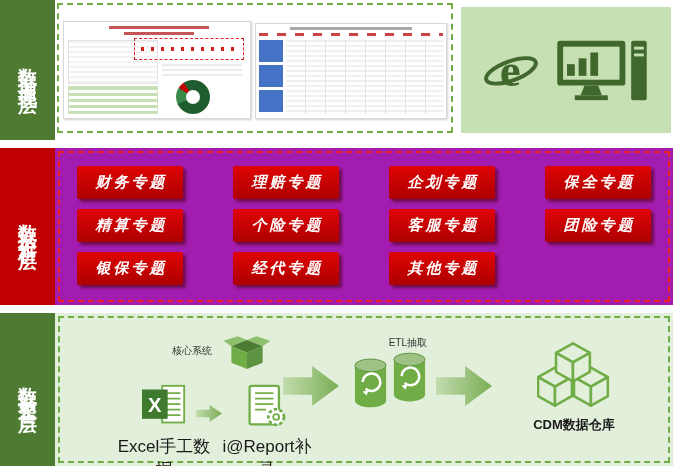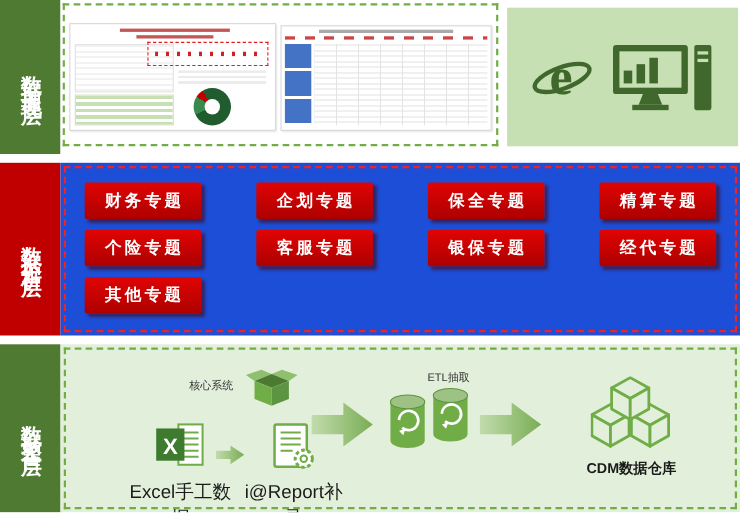--- a/index.html
+++ b/index.html
@@ -10,21 +10,21 @@
   #layer-analysis{top:148px;height:157px;}
   #layer-integration{top:313px;height:153px;}
 
   .strip{position:absolute;left:0;top:0;bottom:0;width:55px;display:flex;align-items:center;justify-content:center;}
   .strip-green{background:#4f7a32;}
   .strip-red{background:#c00000;}
   .vlabel{writing-mode:vertical-rl;text-orientation:upright;color:#fff;font-size:19px;font-weight:bold;letter-spacing:7px;}
 
   .body{position:absolute;left:55px;top:0;bottom:0;width:618px;}
   .body-presentation{background:#ffffff;}
-  .body-analysis{background:#1d4ed8;}
+  .body-analysis{background:#a21caf;font-style:italic;}
   .body-integration{background:#e2efda;}
 
   .dash-box{position:absolute;}
   .dash-green{border:2px dashed #70ad47;background:#fff;}
   .dash-red{border:2px dashed #f12222;background:transparent;}
   .dash-green-flat{border:2px dashed #70ad47;background:transparent;}
 
   
   #reports-box{left:2px;top:3px;width:392px;height:126px;}
   .screenshot{position:absolute;background:#fff;border:1px solid #d8d8d8;box-shadow:1px 1px 2px rgba(0,0,0,0.18);}
@@ -132,25 +132,27 @@
     </div>
   </section>
 
   <section class="layer" id="layer-analysis">
     <div class="strip strip-red">
       <span class="vlabel">数据分析层</span>
     </div>
     <div class="body body-analysis">
       <div class="dash-box dash-red" id="topics-box">
         <div class="topic-btn">财务专题</div>
+        <div class="topic-btn">理赔专题</div>
         <div class="topic-btn">企划专题</div>
         <div class="topic-btn">保全专题</div>
         <div class="topic-btn">精算专题</div>
         <div class="topic-btn">个险专题</div>
         <div class="topic-btn">客服专题</div>
+        <div class="topic-btn">团险专题</div>
         <div class="topic-btn">银保专题</div>
         <div class="topic-btn">经代专题</div>
         <div class="topic-btn">其他专题</div>
       </div>
     </div>
   </section>
 
   <section class="layer" id="layer-integration">
     <div class="strip strip-green">
       <span class="vlabel">数据整合层</span>

